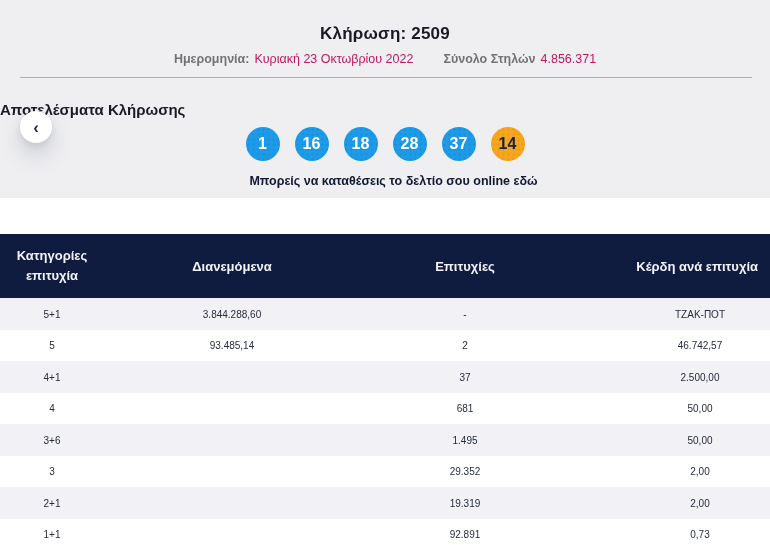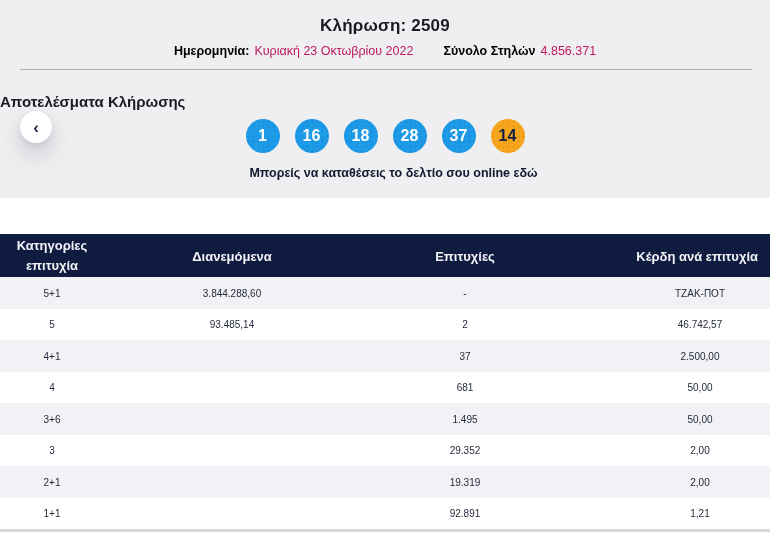--- a/index.html
+++ b/index.html
@@ -1,24 +1,24 @@
 <!DOCTYPE html>
 <html style="--ball-blue: #1d9ae8; --ball-orange: #f7a61d; --navy: #0f1c40;"><head>
 <meta charset="utf-8">
 <style>
   * { margin:0; padding:0; box-sizing:border-box; }
   html,body { width:770px; height:545px; overflow:hidden; background:#fff;
               font-family:"Liberation Sans", sans-serif; }
 
   
   .top-section { width:770px; height:198px; background:#efeff1; position:relative; }
-  .draw-title { text-align:center; padding-top:16px; font-size:17px; font-weight:700; color:#1a1a24; letter-spacing:.2px; }
+  .draw-title { text-align:center; padding-top:24px; font-size:17px; font-weight:700; color:#1a1a24; letter-spacing:.2px; }
   .meta-row { margin-top:8px; display:flex; justify-content:center; gap:30px; font-size:12.5px; }
   .meta-group { display:flex; gap:5px; align-items:baseline; }
-  .meta-label { font-weight:700; color:#000000; }
+  .meta-label { font-weight:700; color:#737373; }
   .meta-value { color:#be185d;text-align:right; }
   .divider { border:none; border-top:1px solid #9a9a9a; margin:11px 18px 0 20px; opacity:.75; }
 
   .results-title { text-align:left; margin-top:23px; font-size:15px; font-weight:700; color:#1a1a24; }
 
   .carousel-btn { position:absolute; left:20px; top:111px; width:32px; height:32px;
       border-radius:50%; background:#fff; border:none; cursor:pointer;
       display:flex; align-items:center; justify-content:center;
       box-shadow:0 12px 22px rgba(40,50,80,.18), 0 3px 6px rgba(40,50,80,.10);
       font-size:17px; font-weight:700; color:#222b45; line-height:1; }
@@ -29,21 +29,21 @@
           background-image:radial-gradient(rgba(0,0,0,0.05) 1px, transparent 1.3px);
           background-size:5px 5px; }
   .ball.blue { background-color:var(--ball-blue,#1d9ae8); }
   .ball.orange { background-color:var(--ball-orange,#f7a61d); color:#132145; }
 
   .deposit-line { margin-top:13px; text-align:center; font-size:12.5px; font-weight:700; color:#121a33;padding-left:17px; }
   .deposit-link { font-weight:700; color:#121a33; cursor:pointer; }
 
   
   .gap { height:36px; background:#fff; }
-  .tbl-header { position:relative; height:43px; background:var(--navy,#0f1c40); color:#f2f2f7;
+  .tbl-header { position:relative; height:64px; background:var(--navy,#0f1c40); color:#f2f2f7;
                 font-size:13px; font-weight:700; }
   .th { position:absolute; top:50%; transform:translate(-50%,-50%); white-space:nowrap; }
   .th.cat { left:52px; text-align:center; line-height:1.55; }
   .th.dist { left:232px; }
   .th.wins { left:465px; }
   .th.prize { left:auto; right:12px; transform:translateY(-50%); }
 
   .row { position:relative; height:31.5px; background:#fff; font-size:10px; color:#262c3d; }
   .row:nth-child(even) { background:#f2f2f6; }
   .cell { position:absolute; top:50%; transform:translate(-50%,-50%); white-space:nowrap; }
@@ -142,16 +142,16 @@
   <div class="row">
     <span class="cell c1">2+1</span>
     <span class="cell c2"></span>
     <span class="cell c3">19.319</span>
     <span class="cell c4">2,00</span>
   </div>
   <div class="row">
     <span class="cell c1">1+1</span>
     <span class="cell c2"></span>
     <span class="cell c3">92.891</span>
-    <span class="cell c4">1,21</span>
+    <span class="cell c4">0,73</span>
   </div>
   <div class="bottom-strip"></div>
 </div>
 
 </body></html>

